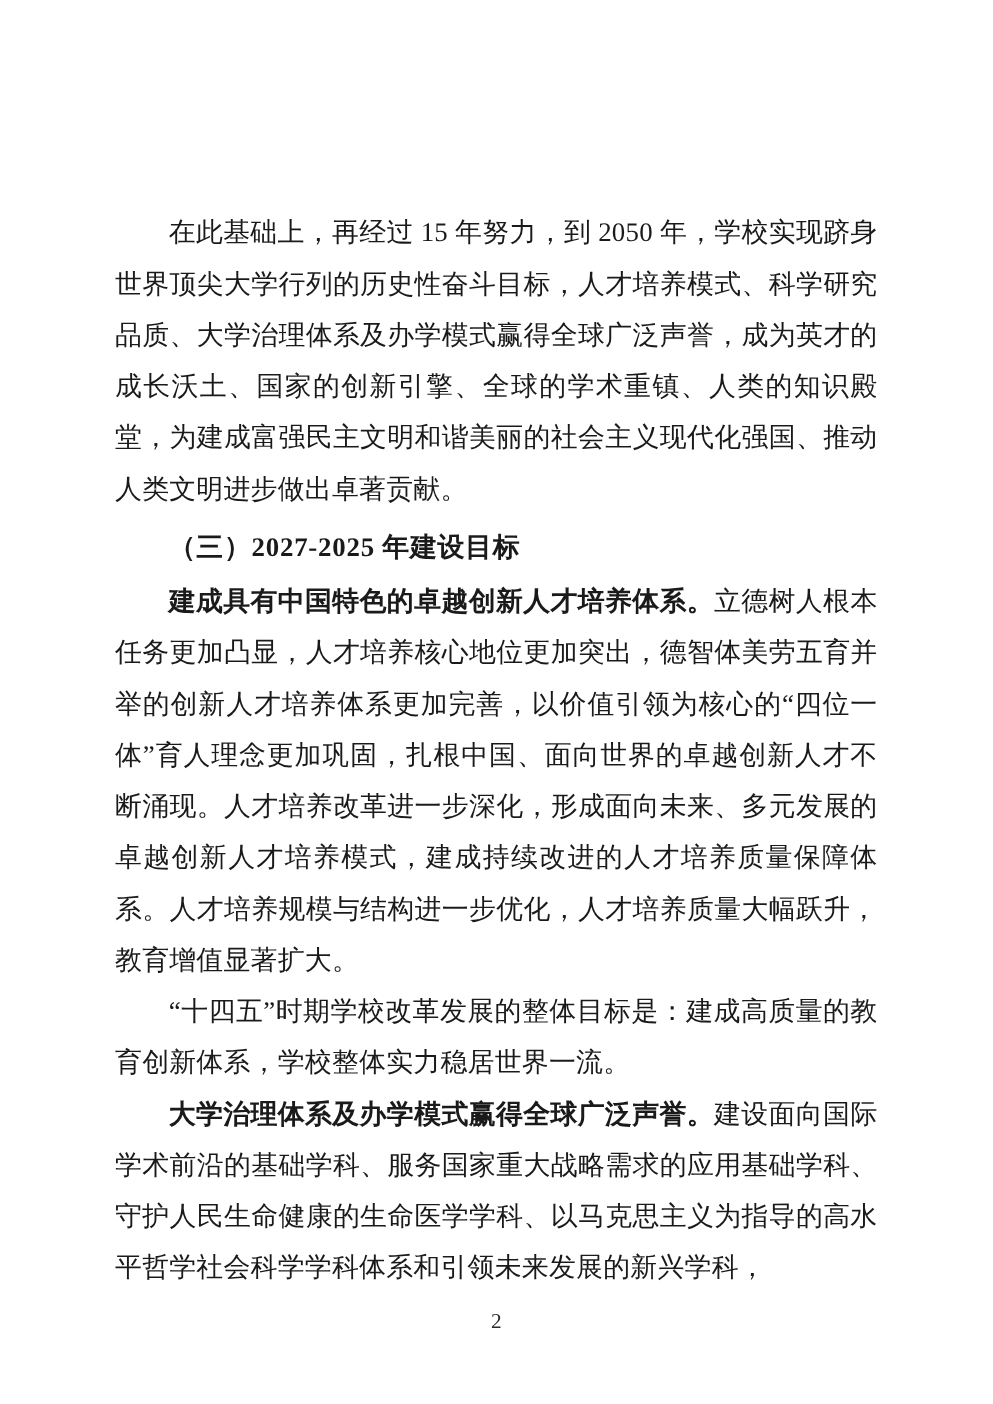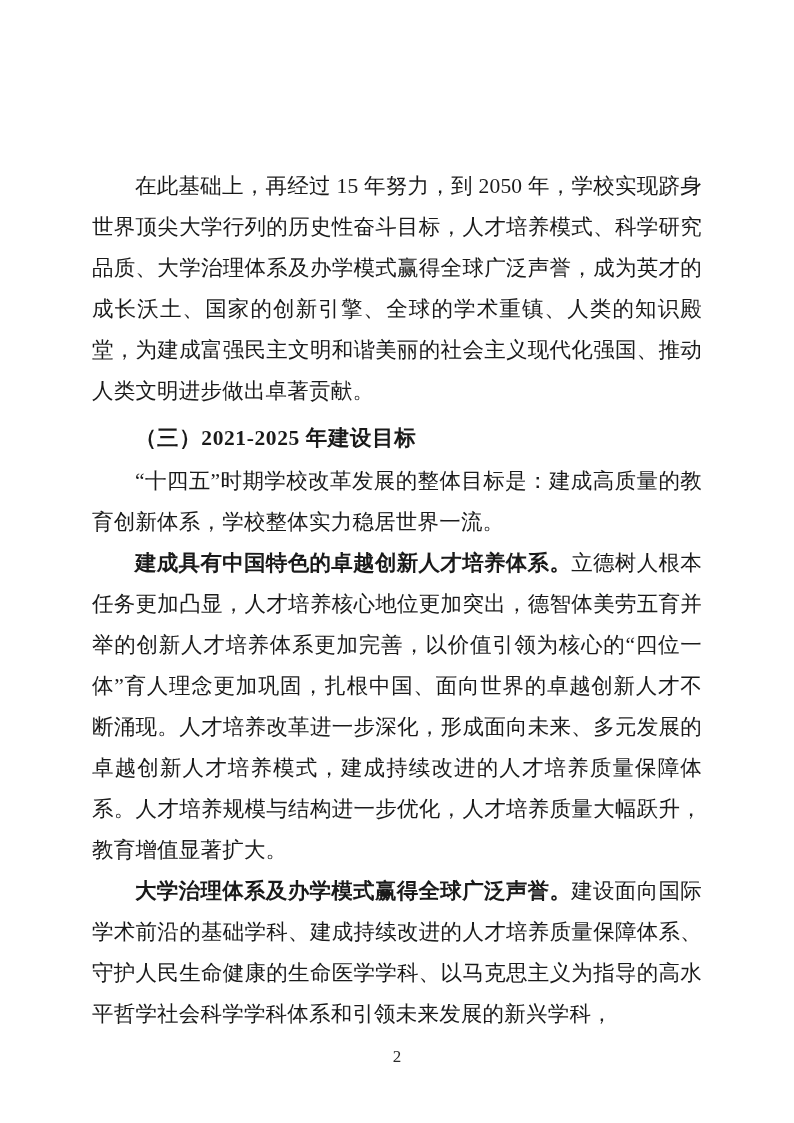--- a/index.html
+++ b/index.html
@@ -60,28 +60,28 @@
   }
 </style>
 </head>
 <body>
 
 <div class="page">
   <div class="doc-body">
 
     <p class="para">在此基础上，再经过 15 年努力，到 2050 年，学校实现跻身世界顶尖大学行列的历史性奋斗目标，人才培养模式、科学研究品质、大学治理体系及办学模式赢得全球广泛声誉，成为英才的成长沃土、国家的创新引擎、全球的学术重镇、人类的知识殿堂，为建成富强民主文明和谐美丽的社会主义现代化强国、推动人类文明进步做出卓著贡献。</p>
 
-    <p class="heading">（三）2021-2025 年建设目标</p>
-
-    <p class="para">“十四五”时期学校改革发展的整体目标是：建成高质量的教育创新体系，学校整体实力稳居世界一流。</p>
+    <p class="heading">（三）2027-2025 年建设目标</p>
 
     <p class="para">
       <span class="lead">建成具有中国特色的卓越创新人才培养体系。</span><span>立德树人根本任务更加凸显，人才培养核心地位更加突出，德智体美劳五育并举的创新人才培养体系更加完善，以价值引领为核心的“四位一体”育人理念更加巩固，扎根中国、面向世界的卓越创新人才不断涌现。人才培养改革进一步深化，形成面向未来、多元发展的卓越创新人才培养模式，建成持续改进的人才培养质量保障体系。人才培养规模与结构进一步优化，人才培养质量大幅跃升，教育增值显著扩大。</span>
     </p>
 
+    <p class="para">“十四五”时期学校改革发展的整体目标是：建成高质量的教育创新体系，学校整体实力稳居世界一流。</p>
+
     <p class="para">
-      <span class="lead">大学治理体系及办学模式赢得全球广泛声誉。</span><span>建设面向国际学术前沿的基础学科、建成持续改进的人才培养质量保障体系、守护人民生命健康的生命医学学科、以马克思主义为指导的高水平哲学社会科学学科体系和引领未来发展的新兴学科，</span>
+      <span class="lead">大学治理体系及办学模式赢得全球广泛声誉。</span><span>建设面向国际学术前沿的基础学科、服务国家重大战略需求的应用基础学科、守护人民生命健康的生命医学学科、以马克思主义为指导的高水平哲学社会科学学科体系和引领未来发展的新兴学科，</span>
     </p>
 
   </div>
 </div>
 
 <div class="page-number">2</div>
 
 </body></html>

